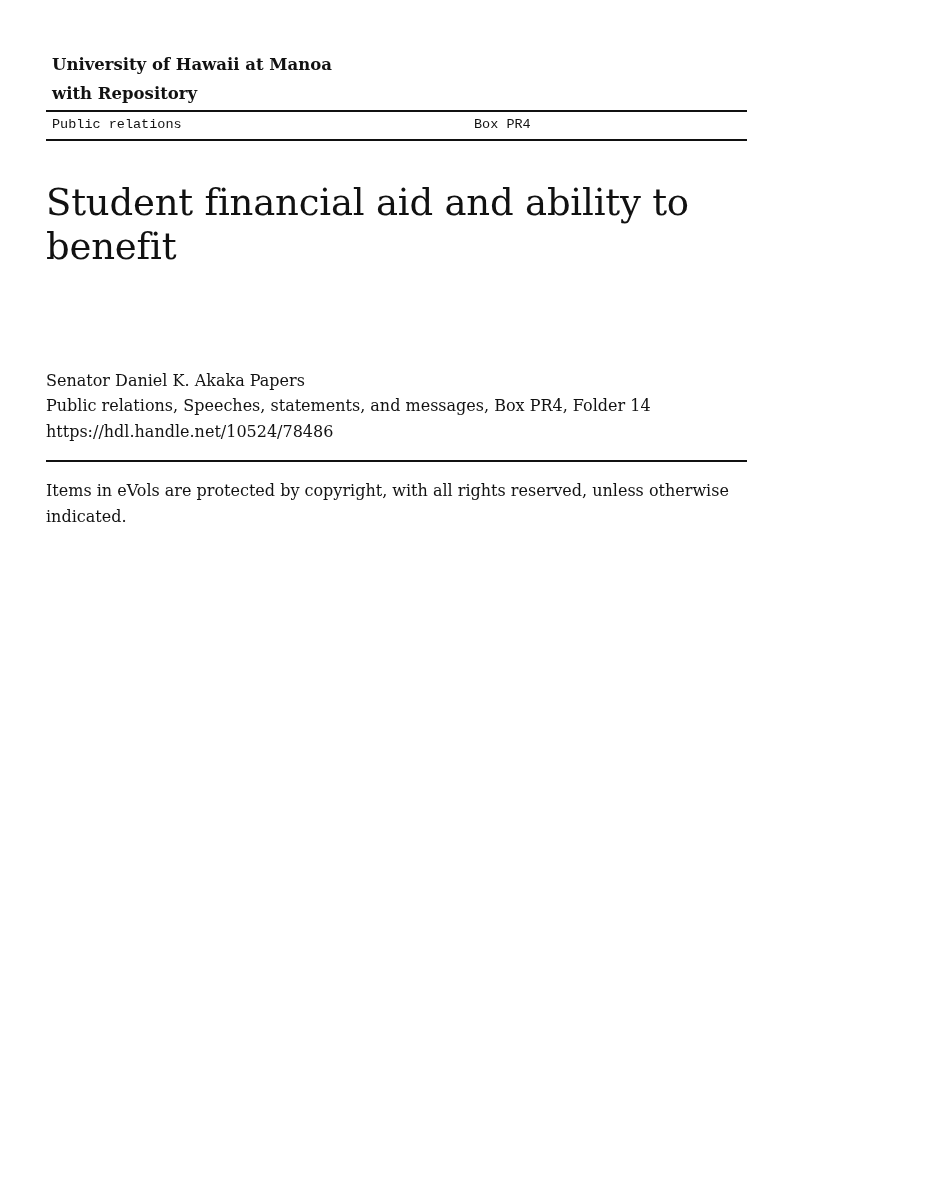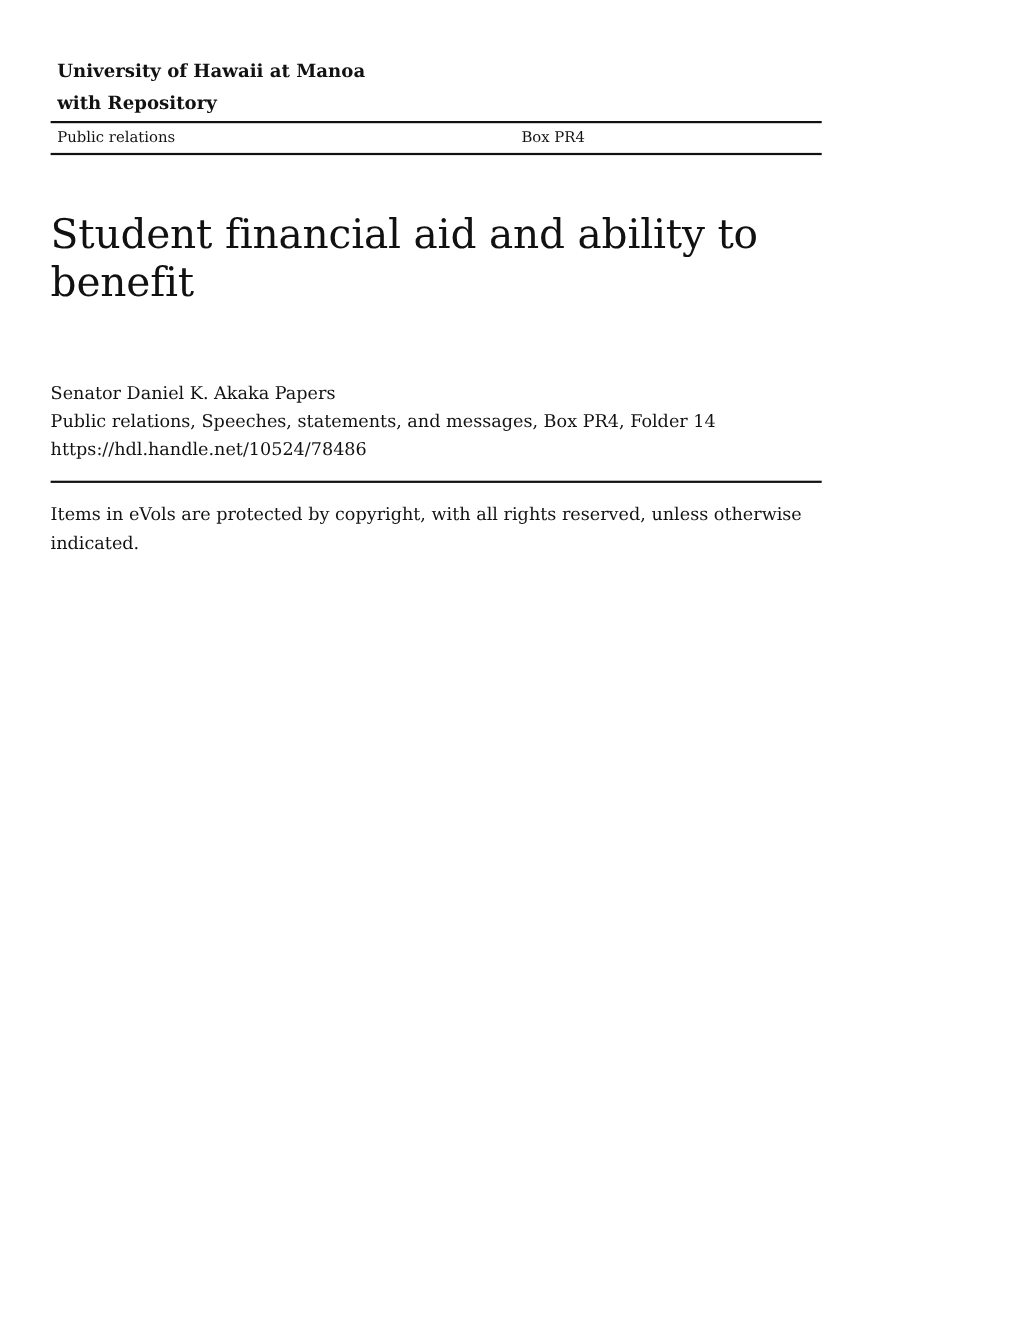--- a/index.html
+++ b/index.html
@@ -28,34 +28,35 @@
     border-bottom: 2.5px solid #111111;
   }
   .header-main .cell { padding-left: 6px; }
   .header-sub {
     display: grid;
     grid-template-columns: 422px 1fr;
     font-size: 13.5px;
     line-height: 20px;
     padding: 3px 0 4px 0;
     border-bottom: 2px solid #111111;
+    font-family: Liberation Mono, monospace;
   }
   .header-sub .cell { padding-left: 6px; }
   
   h1.doc-title {
-    margin-top: 50px;
+    margin-top: 40px;
     font-size: 37px;
     font-weight: 400;
     line-height: 1.2;
     letter-spacing: -0.2px;
     color: #111111;
   }
   
   .citation {
-    margin-top: 65px;
+    margin-top: 98px;
     font-size: 16px;
     line-height: 25.5px;
   }
   .citation .line { white-space: nowrap; }
   
   hr.divider {
     border: none;
     border-top: 2px solid #111111;
     margin: 16px 0 0 0;
   }

